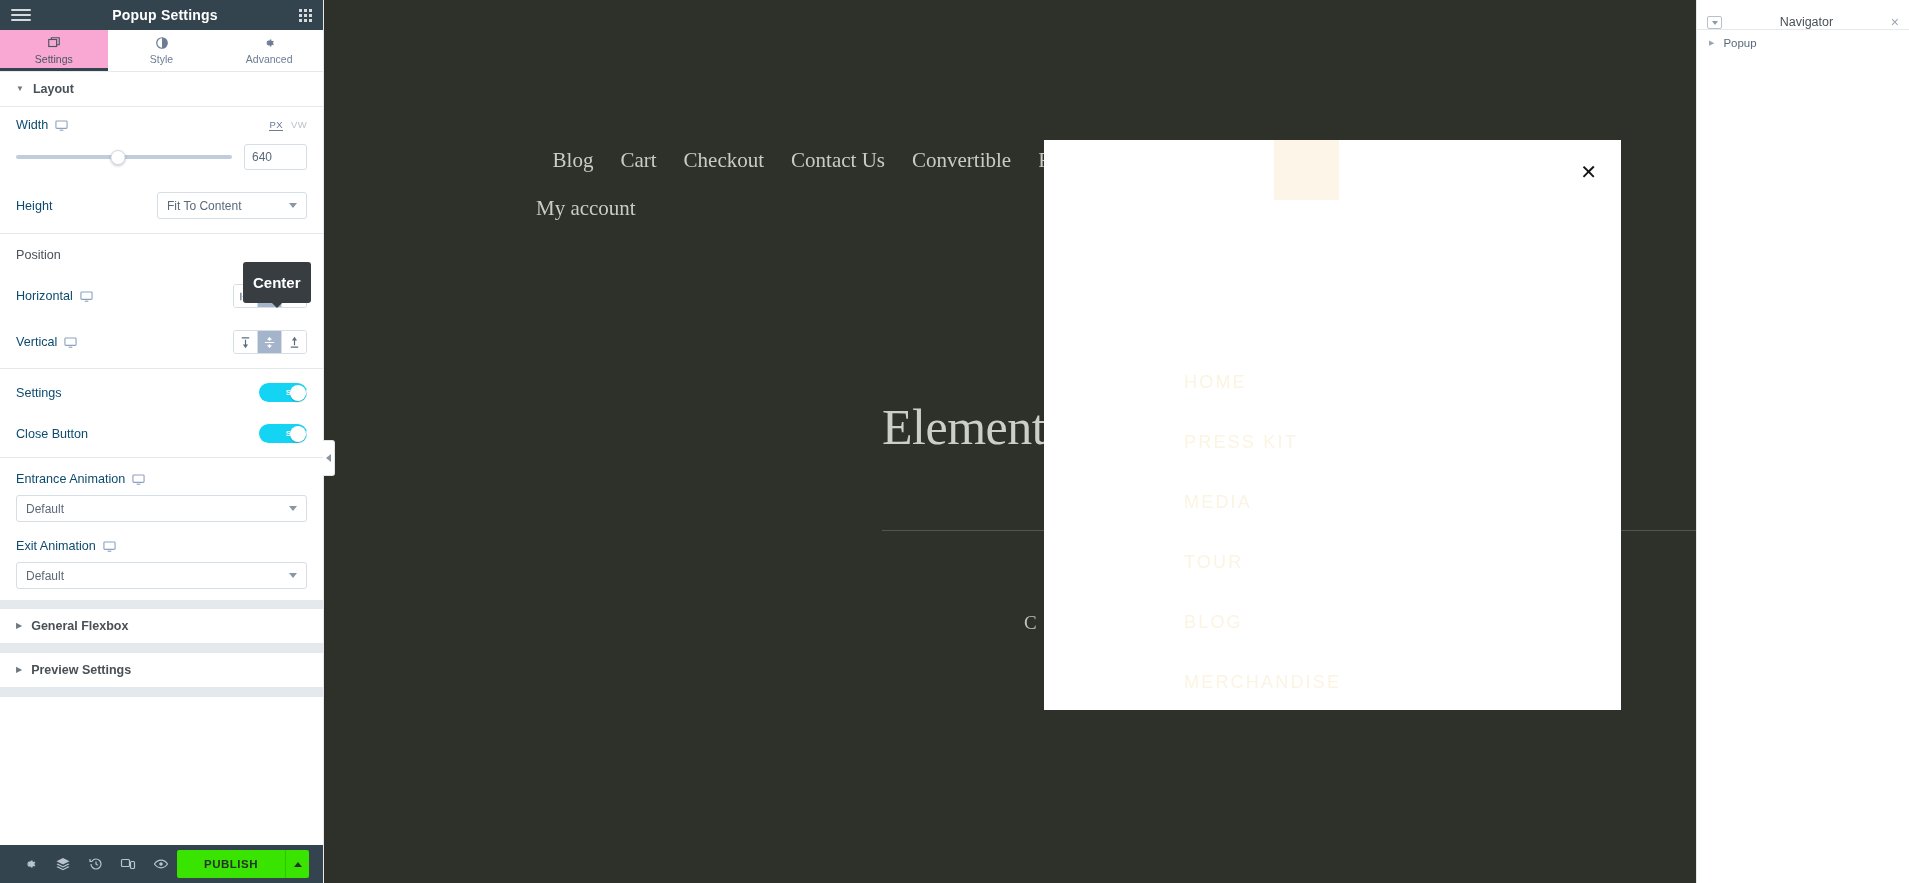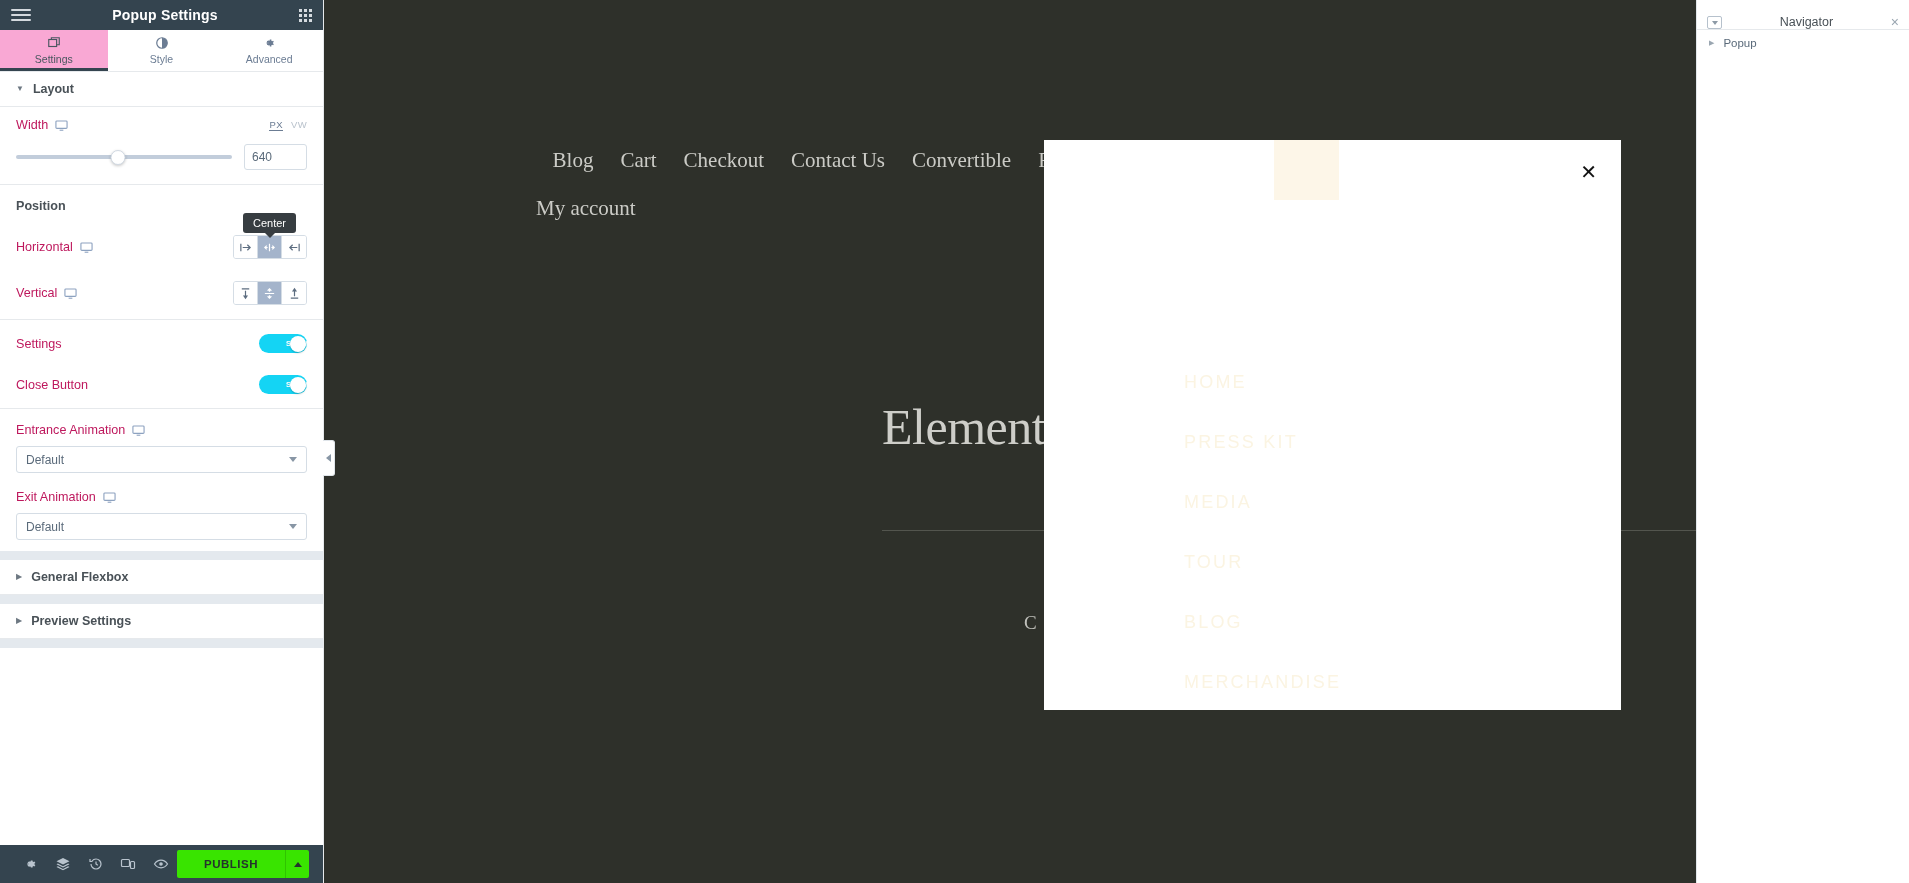--- a/index.html
+++ b/index.html
@@ -52,23 +52,23 @@
     height: 35px; display: flex; align-items: center; gap: 9px;
     padding: 0 16px; cursor: pointer; background:#fff;
     border-bottom: 1px solid #e6e9ec;
   }
   .sect-head .tri { font-size: 8px; color: #6d7882; line-height:1; }
   .sect-head .lbl { font-size: 12.5px; font-weight: bold; color: #495157; }
 
   .ctrl { padding: 11px 16px 11px 16px; }
   .ctrl.row { display: flex; align-items: center; justify-content: space-between; }
   .ctrl-label {
-    font-size: 12.6px; color: #be185d; display: flex; align-items: center; gap: 7px;
-  }
-  .ctrl-label.bold { font-weight: bold; color: #495157; }
+    font-size: 12.6px; color: #0c4a6e; display: flex; align-items: center; gap: 7px;
+  }
+  .ctrl-label.bold { font-weight: normal; color: #495157; }
   .mon { width: 13px; height: 11px; flex:none; }
 
   .units { display: flex; gap: 8px; font-size: 9.5px; color: #b9c2cc; justify-content: flex-end; }
   .units .u { cursor: pointer; letter-spacing:.4px; }
   .units .u.active { color: #6b7c93; border-bottom: 1px solid #6b7c93; }
 
   .slider-row { display: flex; align-items: center; gap: 12px; margin-top: 12px; }
   .slider { position: relative; flex: 1; height: 16px; display: flex; align-items: center; cursor: pointer;}
   .slider .track { width: 100%; height: 4px; background: #c2cddb; border-radius: 2px; }
   .slider .knob {
@@ -98,22 +98,22 @@
   .seg { display: flex; border: 1px solid #d5dde5; border-radius: 3px; overflow: hidden; }
   .seg .sb {
     width: 24px; height: 22px; display: flex; align-items: center; justify-content: center;
     background: #fff; cursor: pointer; border-right: 1px solid #d5dde5;
   }
   .seg .sb:last-child { border-right: none; }
   .seg .sb.on { background: #a4b4cb; }
   .seg .sb svg { width: 13px; height: 13px; }
 
   .tooltip {
-    position: absolute; background: #373d41; color: #fff; font-size: 11px;
-    padding: 4px 10px; border-radius: 3px; font-weight: normal; white-space: nowrap;
+    position: absolute; background: #373d41; color: #fff; font-size: 15px;
+    padding: 12px 10px; border-radius: 3px; font-weight: bold; white-space: nowrap;
   }
   .tooltip::after {
     content:""; position:absolute; bottom:-5px; left: 50%; transform: translateX(-50%);
     border-left: 5px solid transparent; border-right: 5px solid transparent;
     border-top: 5px solid #373d41;
   }
 
   .switch {
     width: 48px; height: 19px; border-radius: 10px; background: #14d4f4;
     display: flex; align-items: center; justify-content: flex-start;
@@ -336,20 +336,27 @@
         </div>
         <div class="slider-row">
           <div class="slider">
             <div class="track"></div>
             <div class="knob" style="left: 47%;"></div>
           </div>
           <div class="numbox">640</div>
         </div>
       </div>
 
+      <div class="ctrl row">
+        <div class="ctrl-label">Height</div>
+        <div class="selectbox w150">
+          <span>Fit To Content</span>
+          <span class="car"></span>
+        </div>
+      </div>
 
       <div class="divider"></div>
 
       <div class="ctrl" style="padding-bottom:4px;">
         <div class="ctrl-label bold">Position</div>
       </div>
 
       <div style="position:relative;">
         <div class="tooltip" style="left:243px; top:-4px;">Center</div>
 

